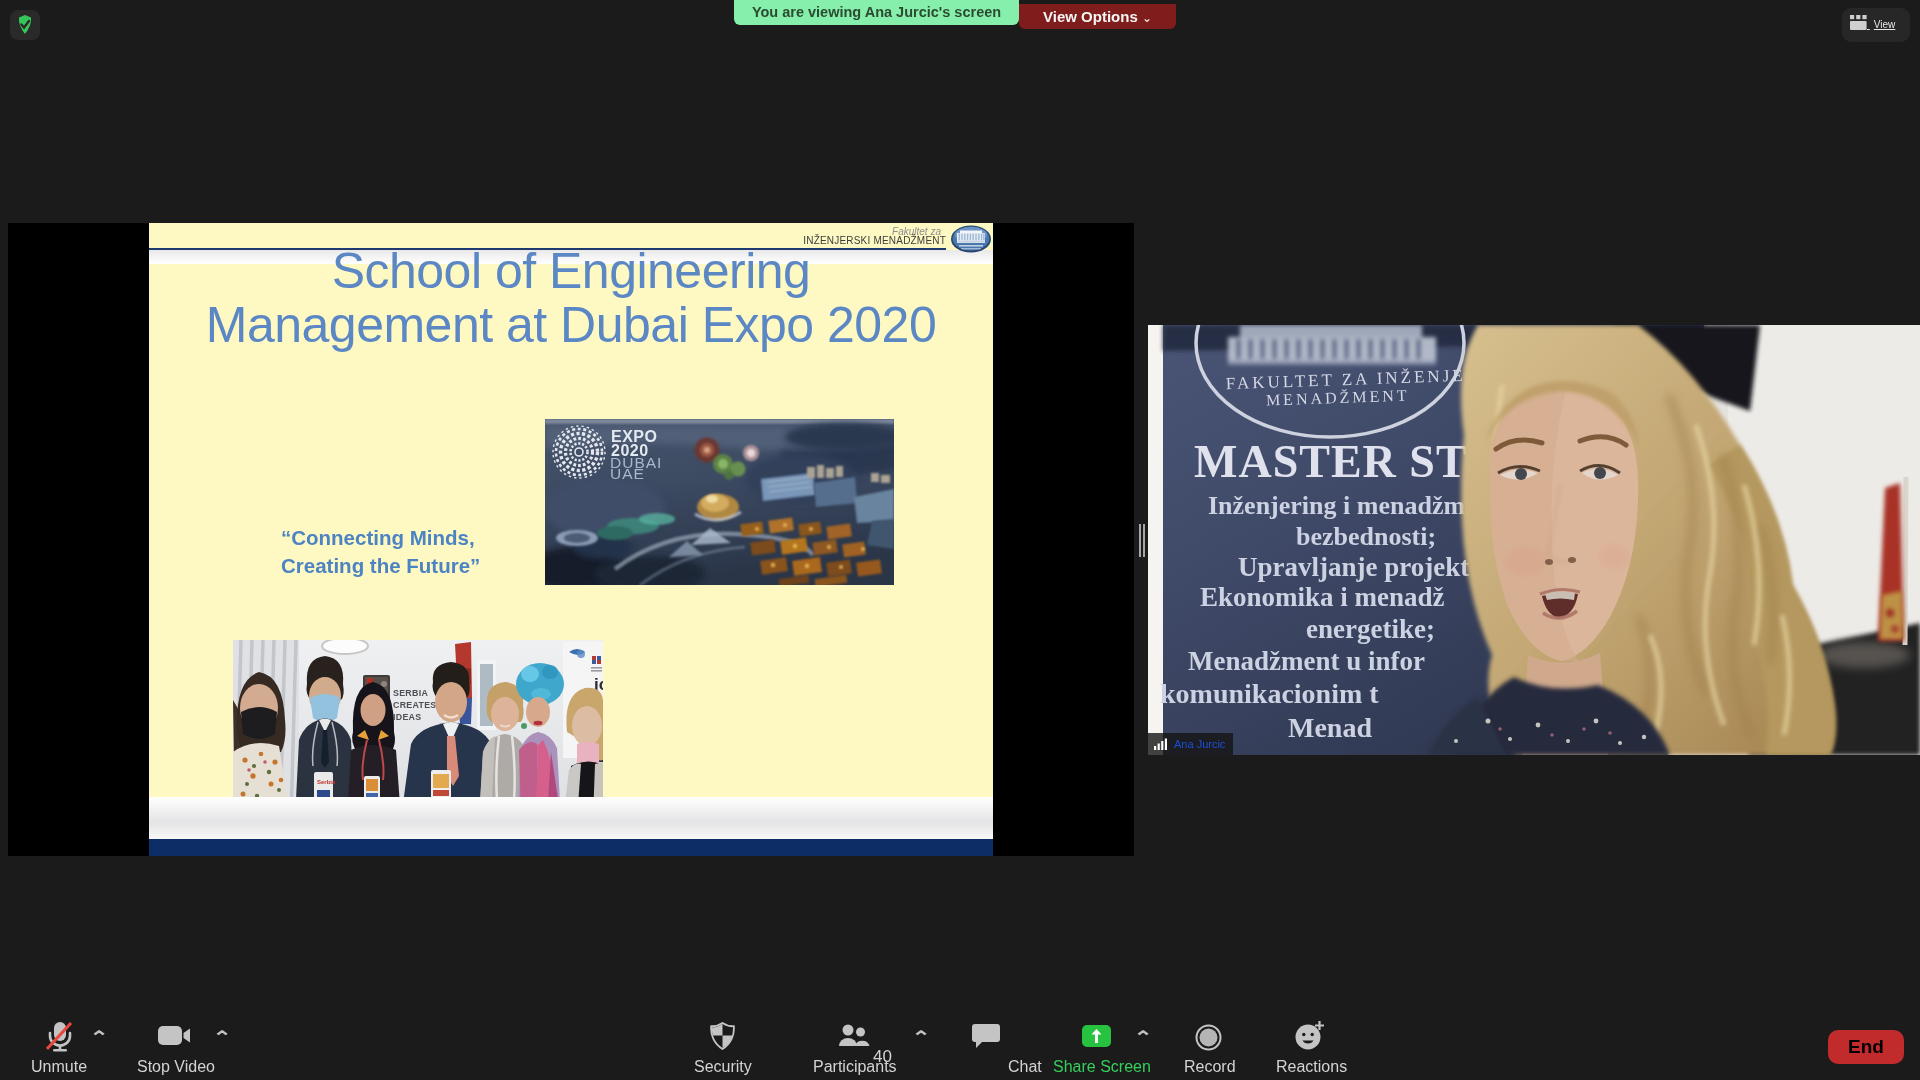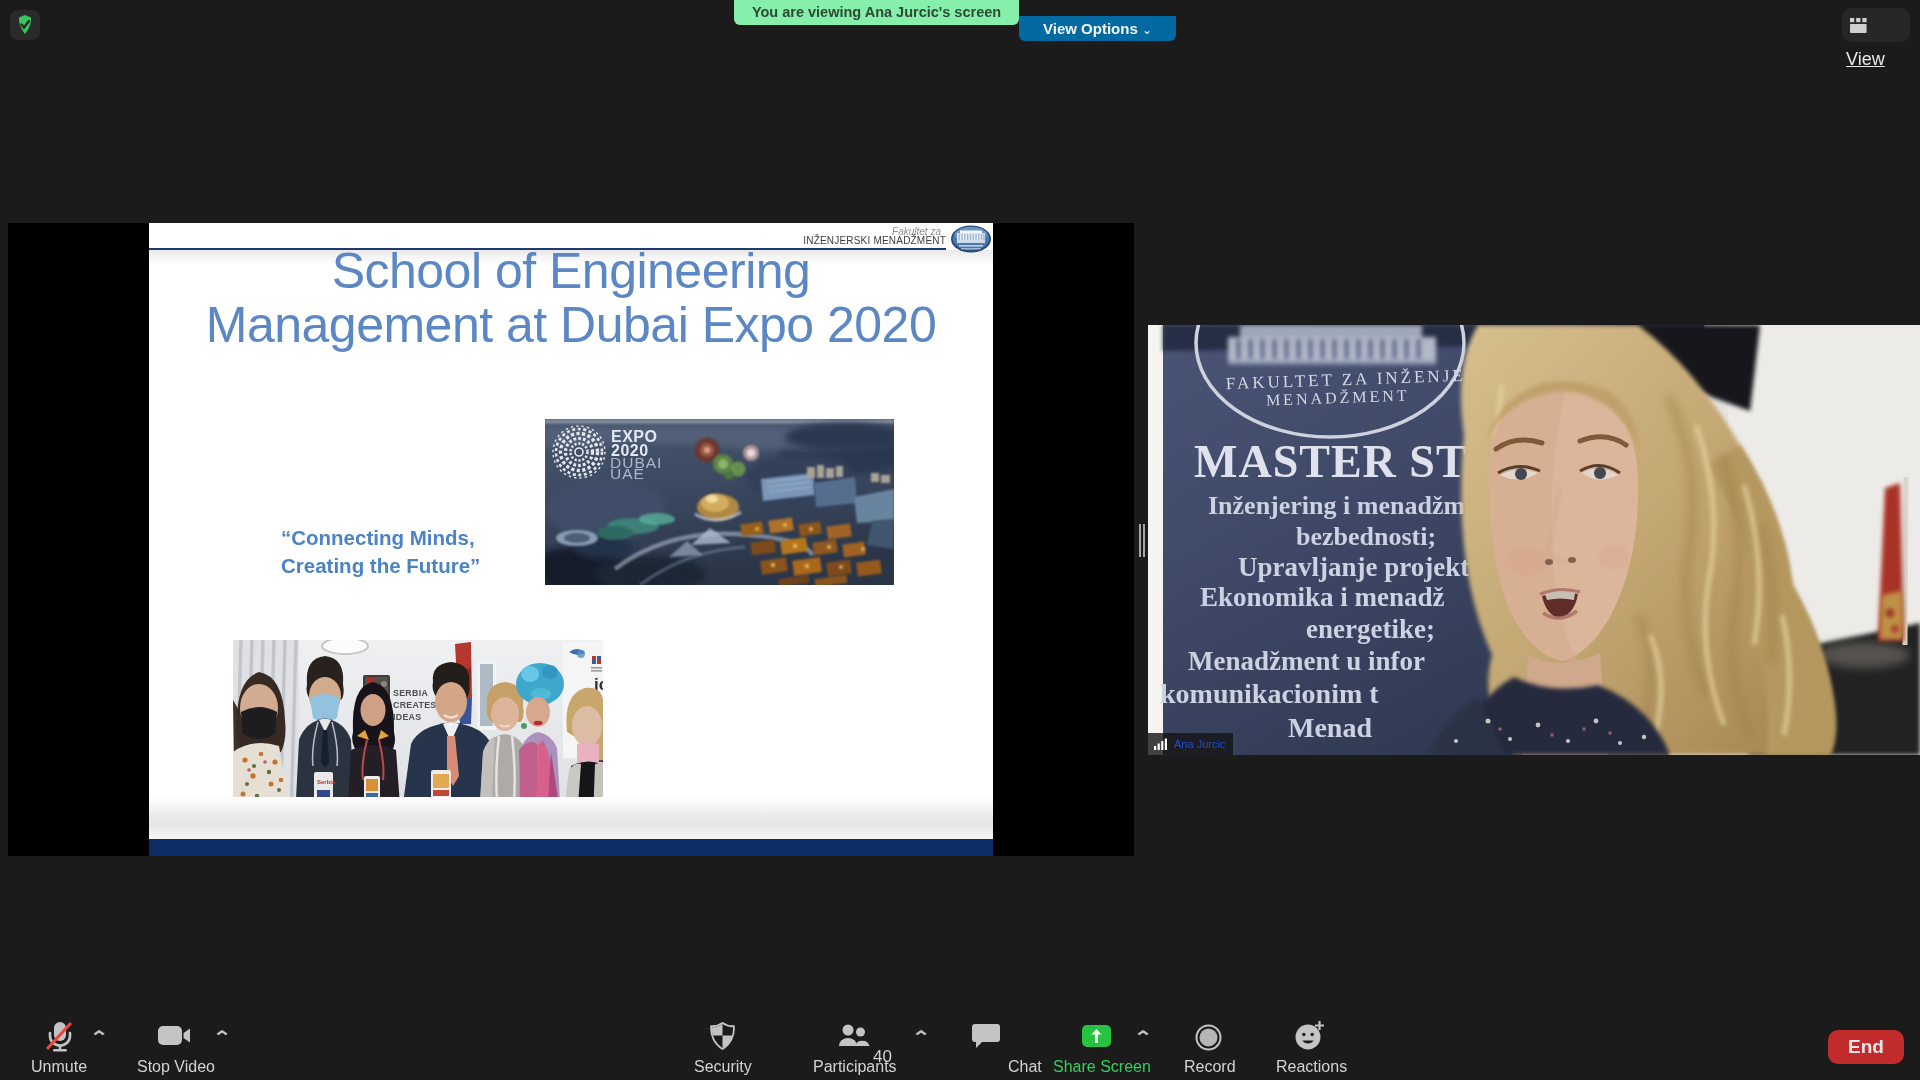--- a/index.html
+++ b/index.html
@@ -5,26 +5,26 @@
   * { margin:0; padding:0; box-sizing:border-box; }
   html,body { width:1920px; height:1080px; background:#1b1b1b; font-family:"Liberation Sans",sans-serif; overflow:hidden; }
   .abs { position:absolute; }
   #stage { position:relative; width:1920px; height:1080px; }
 
   
   #shieldbadge { left:10px; top:10px; width:30px; height:30px; background:#2a2a2a; border-radius:8px; }
 
   
   #greenpill { left:734px; top:0; width:285px; height:25px; background:#86efac; border-radius:0 0 6px 6px; color:#2c4b31; font-size:14.5px; font-weight:bold; text-align:center; line-height:25px; white-space:nowrap; }
-  #viewopts { left:1019px; top:16px; width:157px; height:25px; background:#0369a1; border-radius:0 0 6px 6px; color:#f5f5f5; font-size:15px; font-weight:bold; text-align:center; line-height:25px; white-space:nowrap; }
-  #viewbtn { left:1842px; top:8px; width:68px; height:34px; background:#272727; border-radius:9px; color:#e8e8e8; font-size:18px; line-height:34px;text-decoration:underline; }
+  #viewopts { left:1019px; top:4px; width:157px; height:25px; background:#7f1d1d; border-radius:0 0 6px 6px; color:#f5f5f5; font-size:15px; font-weight:bold; text-align:center; line-height:25px; white-space:nowrap; }
+  #viewbtn { left:1842px; top:8px; width:68px; height:34px; background:#272727; border-radius:9px; color:#e8e8e8; font-size:10px; line-height:34px;text-decoration:underline; }
 
   
   #shareblack { left:8px; top:223px; width:1126px; height:633px; background:#000; }
-  #slide { left:149px; top:223px; width:844px; height:633px; background:#ffffff; }
+  #slide { left:149px; top:223px; width:844px; height:633px; background:#fef9c3; }
   #headgrad { left:0; top:27px; width:844px; height:14px; background:linear-gradient(#e9e9e9,#ffffff); }
   #fakza { right:52px; top:3px; font-style:italic; color:#8d8d8d; font-size:10px; }
   #inzmen { right:47px; top:12px; color:#3c3c3c; font-size:10px; letter-spacing:0.2px; }
   #headline { left:0; top:25px; width:797px; height:2px; background:#1e3a6e; }
   #elogo { left:801px; top:2px; }
   #title { left:0; top:21px; width:844px; text-align:center; color:#5b87c5; font-size:50px; line-height:54px; letter-spacing:-0.5px; }
   #quote { left:132px; top:301px; color:#4c83c3; font-size:20.5px; font-weight:bold; line-height:28px; letter-spacing:0px; }
   #expoimg { left:396px; top:196px; }
   #groupimg { left:84px; top:395px;margin-top:22px; }
   #botgrad { left:0; top:574px; width:844px; height:42px; background:linear-gradient(#ffffff 0%, #e4e4e6 60%, #f8f8f8 100%); }
@@ -35,21 +35,21 @@
 
   
   #video { left:1148px; top:325px; width:772px; height:430px; background:#e9e8e6; overflow:hidden; }
   #video > svg { filter:blur(0.7px); }
   #namebadge { left:0; top:408px; height:22px; background:rgba(20,20,20,0.8); color:#1d4ed8; font-size:11px; line-height:22px; padding:0 8px 0 26px; }
 
   
   .tb-label { position:absolute; top:1058px; color:#d3d3d3; font-size:16px; }
   .caret { position:absolute; top:1027px; color:#c2c2c2; font-size:17px; font-weight:bold; transform:scaleX(1.35); }
   #sharelbl { color:#35d05c; }
-  #endbtn { left:1828px; top:1030px; width:76px; height:34px; background:#c22b2b; border-radius:10px; color:#e5e5e5; font-weight:bold; font-size:19px; text-align:center; line-height:34px; }
+  #endbtn { left:1828px; top:1030px; width:76px; height:34px; background:#c22b2b; border-radius:10px; color:#000000; font-weight:bold; font-size:19px; text-align:center; line-height:34px; }
 </style>
 </head>
 <body>
 <div id="stage">
 
   <div class="abs" id="shieldbadge">
     <svg width="30" height="30" viewBox="0 0 30 30">
       <path d="M15 5 L21 7.5 Q22 15 15 24 Q8 15 9 7.5 Z" fill="#35c75a"></path>
       <path d="M11.5 14.5 L14 17.5 L19 11" stroke="#2a2a2a" stroke-width="2.4" fill="none" stroke-linecap="round"></path>
     </svg>

